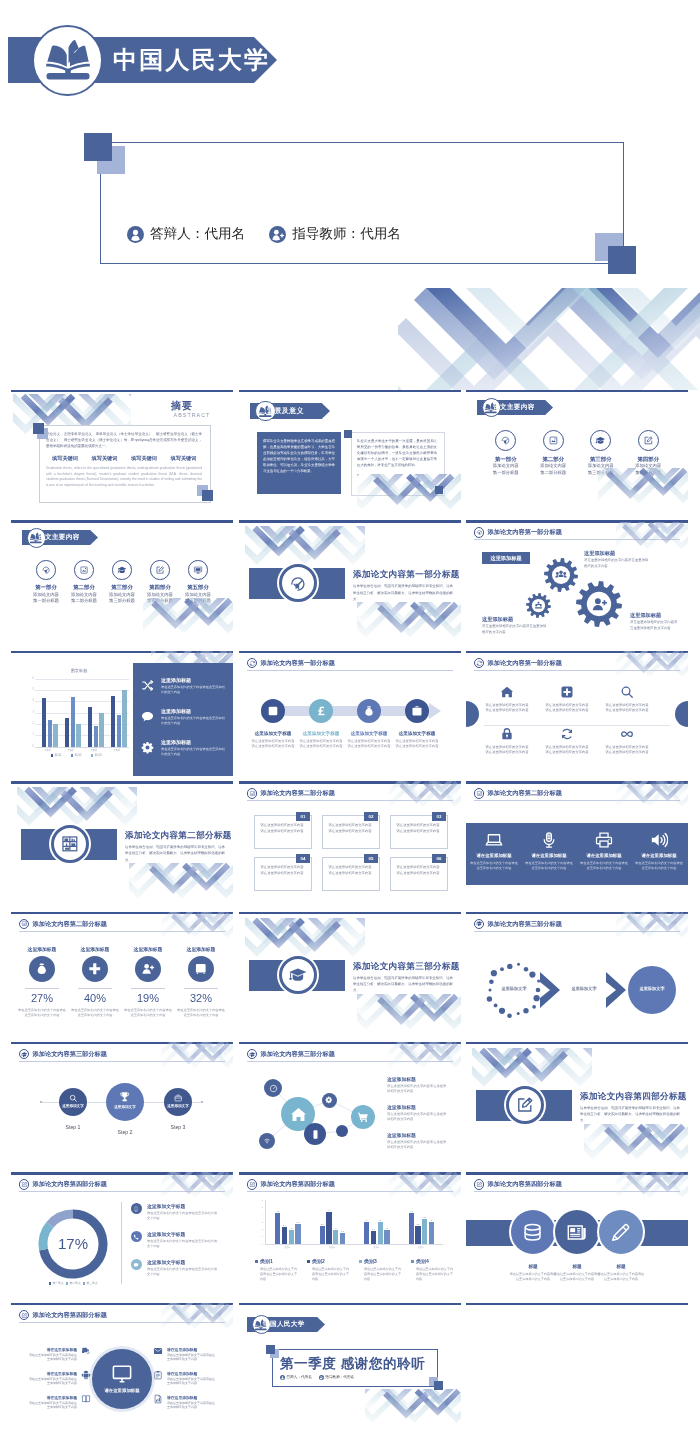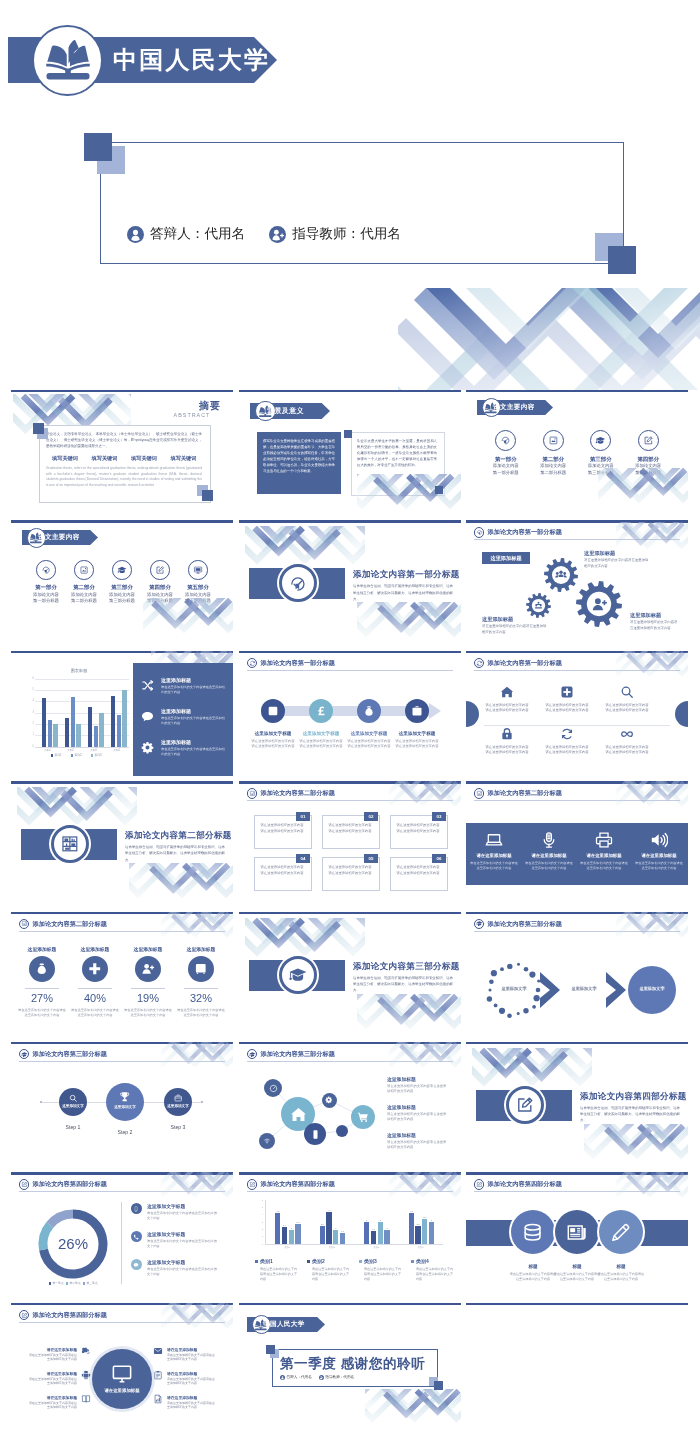--- a/index.html
+++ b/index.html
@@ -119,21 +119,21 @@
         <div class="tb"></div>
         <svg class="chv" style="left:2px;top:4px;opacity:1" width="118" height="52" viewBox="0 0 118 52">
           <g fill="none" stroke-width="6.6">
             <path d="M -5.0 -2.5 L 20.0 22.5 L 45.0 -2.5 L 70.0 22.5 L 95.0 -2.5 L 120.0 22.5 L 145.0 -2.5 L 170.0 22.5" stroke="url(#cg2)" opacity=".55"></path>
             <path d="M 8.8 -11.2 L 33.8 13.8 L 58.8 -11.2 L 83.8 13.8 L 108.8 -11.2 L 133.8 13.8 L 158.8 -11.2 L 183.8 13.8" stroke="url(#cg1)" opacity=".92"></path>
             <path d="M 10.0 2.0 L 35.0 27.0 L 60.0 2.0" stroke="url(#cg3)" opacity=".95"></path>
             <path d="M 47.5 5.5 L 72.5 30.5 L 97.5 5.5" stroke="url(#cg3)" opacity=".8"></path>
             <path d="M -12.5 10.5 L 12.5 35.5 L 37.5 10.5 L 62.5 35.5 L 87.5 10.5 L 112.5 35.5 L 137.5 10.5 L 162.5 35.5" stroke="url(#cg4)" opacity=".32"></path>
           </g>
         </svg>
-        <div class="bx" style="left:168px;top:9px;font-size:10px;color:#41588f;width:62px;text-align:center;font-weight:bold;letter-spacing:1px;">摘要</div>
+        <div class="bx" style="left:140px;top:9px;font-size:10px;color:#41588f;width:62px;text-align:center;font-weight:bold;letter-spacing:1px;">摘要</div>
         <div class="bx" style="left:150px;top:22px;font-size:5.4px;color:#8a93a8;width:62px;text-align:center;letter-spacing:1px;">ABSTRACT</div>
         <div class="bx" style="left:28px;top:35px;width:170px;height:76px;border:0.7px solid #c9cedb;background:#fff"></div>
         <div class="sq" style="left:21.5px;top:33px;width:11px;height:11px;background:#4a6398;z-index:3"></div>
         <div class="sq" style="left:26px;top:37.5px;width:11px;height:11px;background:#a4b3d8;z-index:2"></div>
         <div class="sq" style="left:191px;top:100px;width:11px;height:11px;background:#4a6398;z-index:3"></div>
         <div class="sq" style="left:186px;top:95px;width:11px;height:11px;background:#a4b3d8;z-index:2"></div>
         <div class="bx" style="left:35px;top:41px;font-size:3.5px;color:#5a6480;width:156px;text-align:justify;line-height:6.2px;">毕业论文，泛指专科毕业论文、本科毕业论文（学士学位毕业论文）、硕士研究生毕业论文（硕士学位论文）、博士研究生毕业论文（博士学位论文）等，即требующ在学业完成前写作并提交的论文，是教学或科研活动的重要组成部分之一。</div>
         <div class="bx" style="left:35px;top:64.5px;font-size:5.2px;color:#41588f;width:38px;text-align:center;font-weight:bold;">填写关键词</div>
         <div class="bx" style="left:74.5px;top:64.5px;font-size:5.2px;color:#41588f;width:38px;text-align:center;font-weight:bold;">填写关键词</div>
         <div class="bx" style="left:114px;top:64.5px;font-size:5.2px;color:#41588f;width:38px;text-align:center;font-weight:bold;">填写关键词</div>
@@ -1135,21 +1135,21 @@
             <path d="M 6.4 1.3 L 22.4 17.3 L 38.4 1.3" stroke="url(#cg3)" opacity=".95"></path>
             <path d="M 30.4 3.5 L 46.4 19.5 L 62.4 3.5" stroke="url(#cg3)" opacity=".8"></path>
             <path d="M -8.0 6.7 L 8.0 22.7 L 24.0 6.7 L 40.0 22.7 L 56.0 6.7 L 72.0 22.7 L 88.0 6.7 L 104.0 22.7" stroke="url(#cg4)" opacity=".32"></path>
           </g>
         </svg>
         <svg class="bx" style="left:0;top:0" width="222" height="125" viewBox="0 0 222 125">
           <path d="M 62.00 42.00 A 30 30 0 1 1 32.53 77.62" fill="none" stroke="#4a6398" stroke-width="9"></path>
           <path d="M 32.53 77.62 A 30 30 0 0 1 38.88 52.88" fill="none" stroke="#7ab5cf" stroke-width="9"></path>
           <path d="M 38.88 52.88 A 30 30 0 0 1 62.00 42.00" fill="none" stroke="#8fa3cd" stroke-width="9"></path>
         </svg>
-        <div class="bx" style="left:32px;top:63px;font-size:15px;color:#41588f;width:60px;text-align:center;">26%</div>
+        <div class="bx" style="left:32px;top:63px;font-size:15px;color:#41588f;width:60px;text-align:center;">17%</div>
         <div class="bx" style="left:38px;top:110px;width:2.2px;height:2.2px;background:#4a6398"></div>
         <div class="bx" style="left:41.5px;top:109px;font-size:2.8px;color:#8b90a2;text-align:left;">第一季度</div>
         <div class="bx" style="left:55px;top:110px;width:2.2px;height:2.2px;background:#7ab5cf"></div>
         <div class="bx" style="left:58.5px;top:109px;font-size:2.8px;color:#8b90a2;text-align:left;">第二季度</div>
         <div class="bx" style="left:72px;top:110px;width:2.2px;height:2.2px;background:#8fa3cd"></div>
         <div class="bx" style="left:75.5px;top:109px;font-size:2.8px;color:#8b90a2;text-align:left;">第三季度</div>
         <div class="bx" style="left:110px;top:30px;width:0.5px;height:82px;background:#cdd2de"></div>
         <div class="bx" style="left:120px;top:31px;width:11px;height:11px;border-radius:50%;background:#4a6398;"></div>
         <div class="bx" style="left:122.475px;top:33.475px">
           <svg viewBox="0 0 24 24" width="6.05" height="6.05" fill="none" stroke="#fff" stroke-width="1.5">

